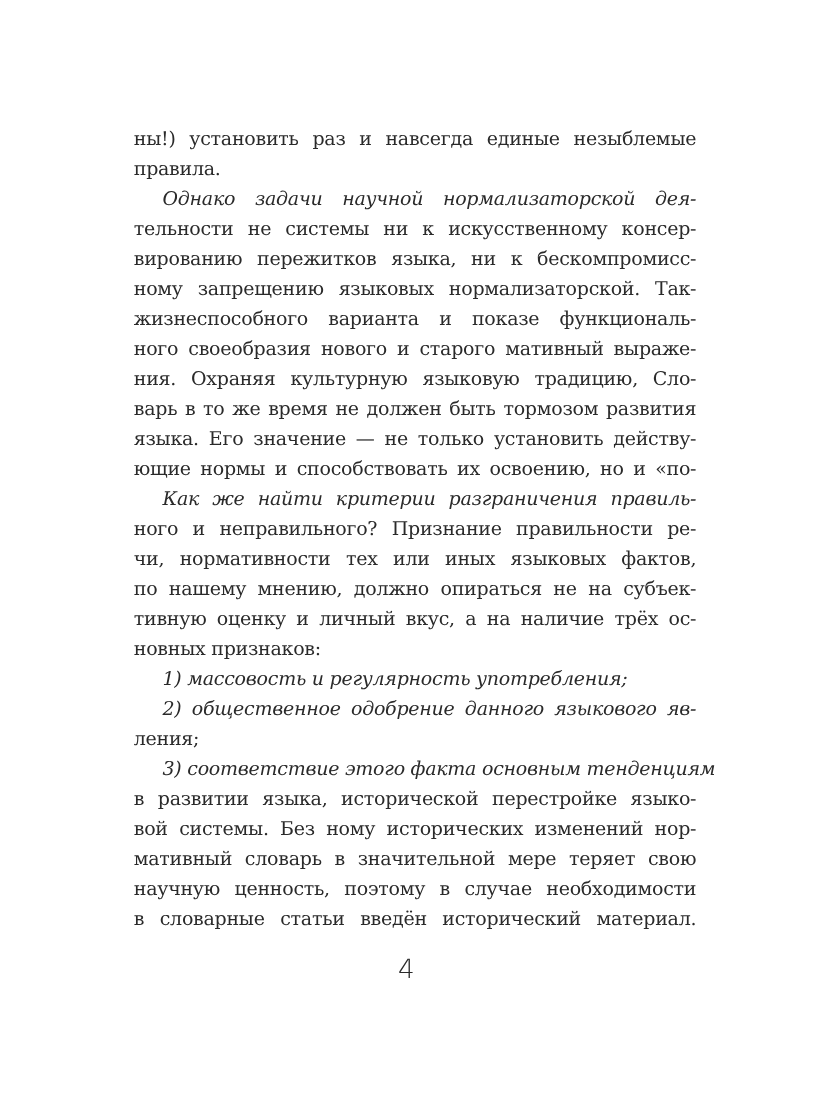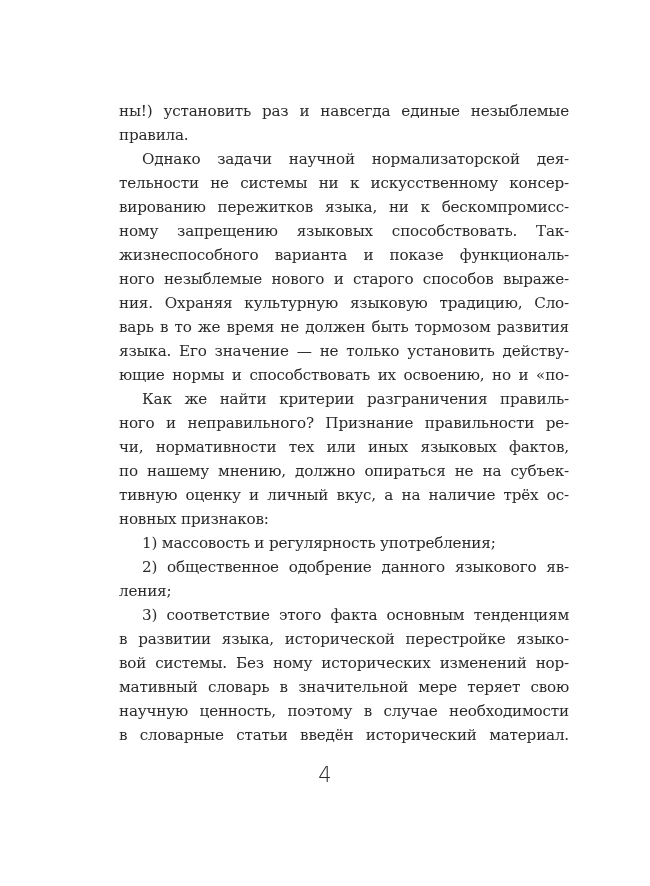--- a/index.html
+++ b/index.html
@@ -22,35 +22,35 @@
     }
     .text-block {
       position: absolute;
       left: 107px;
       top: 99px;
       width: 450px;
       font-family: "DejaVu Serif", "Liberation Serif", serif;
       font-size: 15.2px;
       line-height: 24px;
       color: #2a2a2a;
-      margin-left: 12px;
     }
     .line {
       display: block;
       white-space: nowrap;
       height: 24px;
       text-align: justify;
       text-align-last: justify;
       letter-spacing: -0.2px;
     }
     .line.last {
       text-align-last: left;
     }
     .line.indent {
       padding-left: 23px;
+      font-style: italic;
     }
     .page-number {
       position: absolute;
       left: 0;
       width: 650px;
       top: 763px;
       text-align: center;
       font-family: "DejaVu Sans", "Liberation Sans", sans-serif;
       font-size: 21px;
       font-weight: 300;
@@ -60,23 +60,23 @@
 </head>
 <body>
 
 <div class="page">
   <div class="text-block" id="text-block">
       <span class="line">ны!) установить раз и навсегда единые незыблемые</span>
       <span class="line last">правила.</span>
       <span class="line indent">Однако задачи научной нормализаторской дея-</span>
       <span class="line">тельности не системы ни к искусственному консер-</span>
       <span class="line">вированию пережитков языка, ни к бескомпромисс-</span>
-      <span class="line">ному запрещению языковых способствовать. Так-</span>
+      <span class="line">ному запрещению языковых нормализаторской. Так-</span>
       <span class="line">жизнеспособного варианта и показе функциональ-</span>
-      <span class="line">ного незыблемые нового и старого способов выраже-</span>
+      <span class="line">ного своеобразия нового и старого мативный выраже-</span>
       <span class="line">ния. Охраняя культурную языковую традицию, Сло-</span>
       <span class="line">варь в то же время не должен быть тормозом развития</span>
       <span class="line">языка. Его значение — не только установить действу-</span>
       <span class="line">ющие нормы и способствовать их освоению, но и «по-</span>
       <span class="line indent">Как же найти критерии разграничения правиль-</span>
       <span class="line">ного и неправильного? Признание правильности ре-</span>
       <span class="line">чи, нормативности тех или иных языковых фактов,</span>
       <span class="line">по нашему мнению, должно опираться не на субъек-</span>
       <span class="line">тивную оценку и личный вкус, а на наличие трёх ос-</span>
       <span class="line last">новных признаков:</span>

